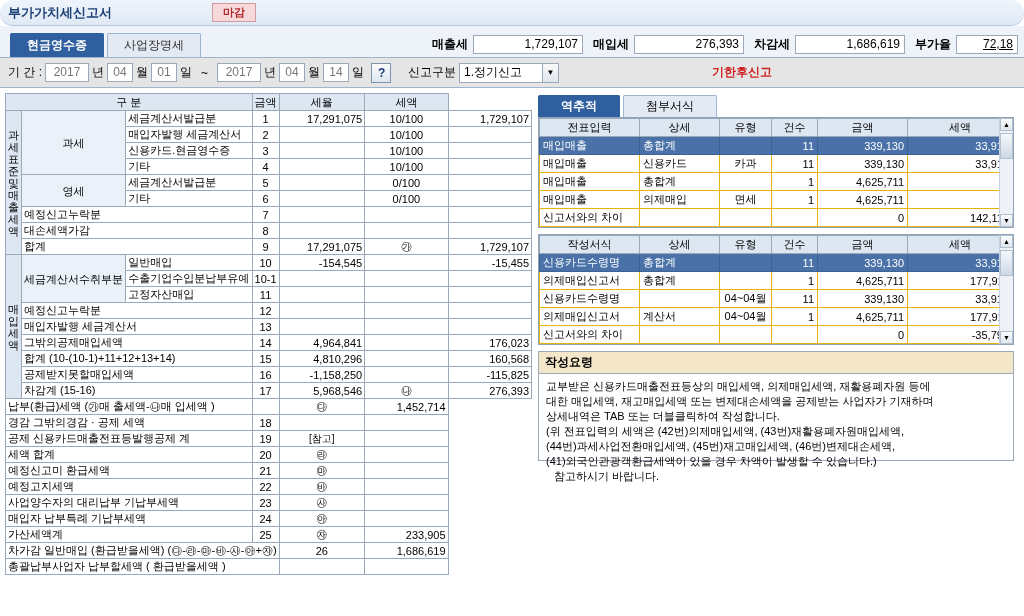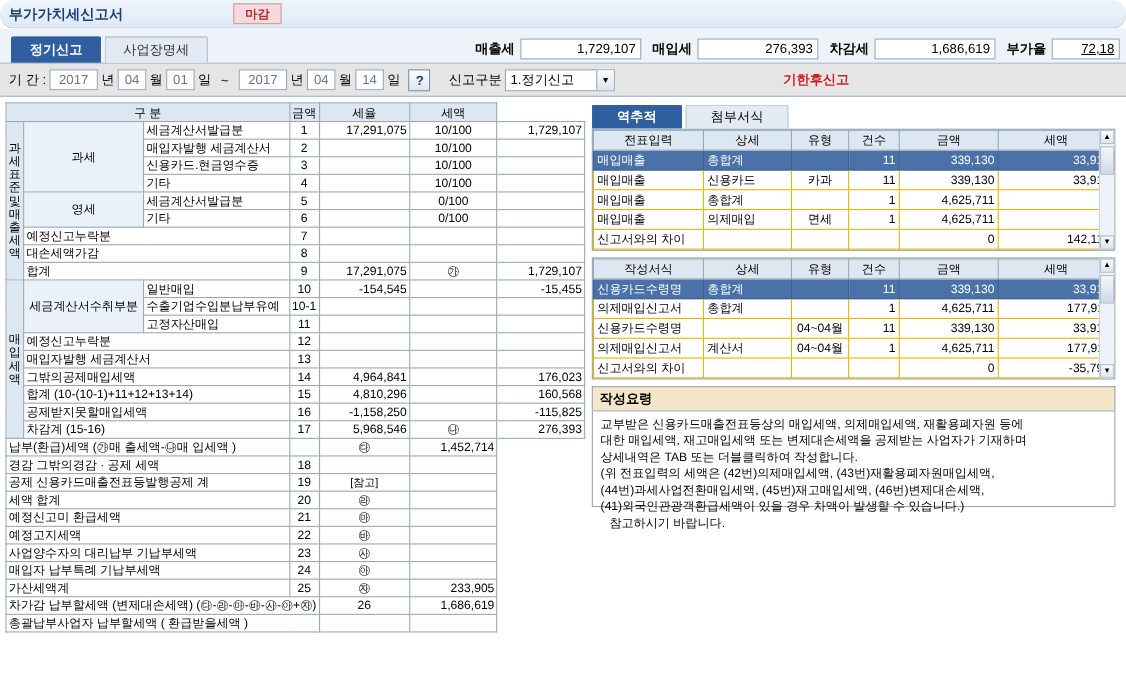--- a/index.html
+++ b/index.html
@@ -262,21 +262,21 @@
 <body>
 
 <div class="app">
 
   <div class="titlebar">
     <span class="title">부가가치세신고서</span>
     <span class="badge-deadline">마감</span>
   </div>
 
   <div class="toprow">
-    <div class="tab active">정기신고</div>
+    <div class="tab active">현금영수증</div>
     <div class="tab">사업장명세</div>
     <div class="summary">
       <div class="sum-item">
         <span class="sum-label">매출세</span>
         <span class="sum-val">1,729,107</span>
       </div>
       <div class="sum-item">
         <span class="sum-label">매입세</span>
         <span class="sum-val">276,393</span>
       </div>
@@ -512,21 +512,21 @@
           <td class="rate circ">㉵</td>
           <td class="tax"></td>
         </tr>
         <tr>
           <td class="nm" colspan="3">가산세액계</td>
           <td class="no">25</td>
           <td class="rate circ">㉶</td>
           <td class="tax">233,905</td>
         </tr>
         <tr>
-          <td class="nm" colspan="4">차가감 납부할세액 (변제대손세액) (㉰-㉱-㉲-㉳-㉴-㉵+㉶)</td>
+          <td class="nm" colspan="4">차가감 일반매입 (환급받을세액) (㉰-㉱-㉲-㉳-㉴-㉵+㉶)</td>
           <td class="rate">26</td>
           <td class="tax">1,686,619</td>
         </tr>
         <tr>
           <td class="nm" colspan="4">총괄납부사업자 납부할세액 ( 환급받을세액 )</td>
           <td class="rate"></td>
           <td class="tax"></td>
         </tr>
       </tbody>
         </table>

